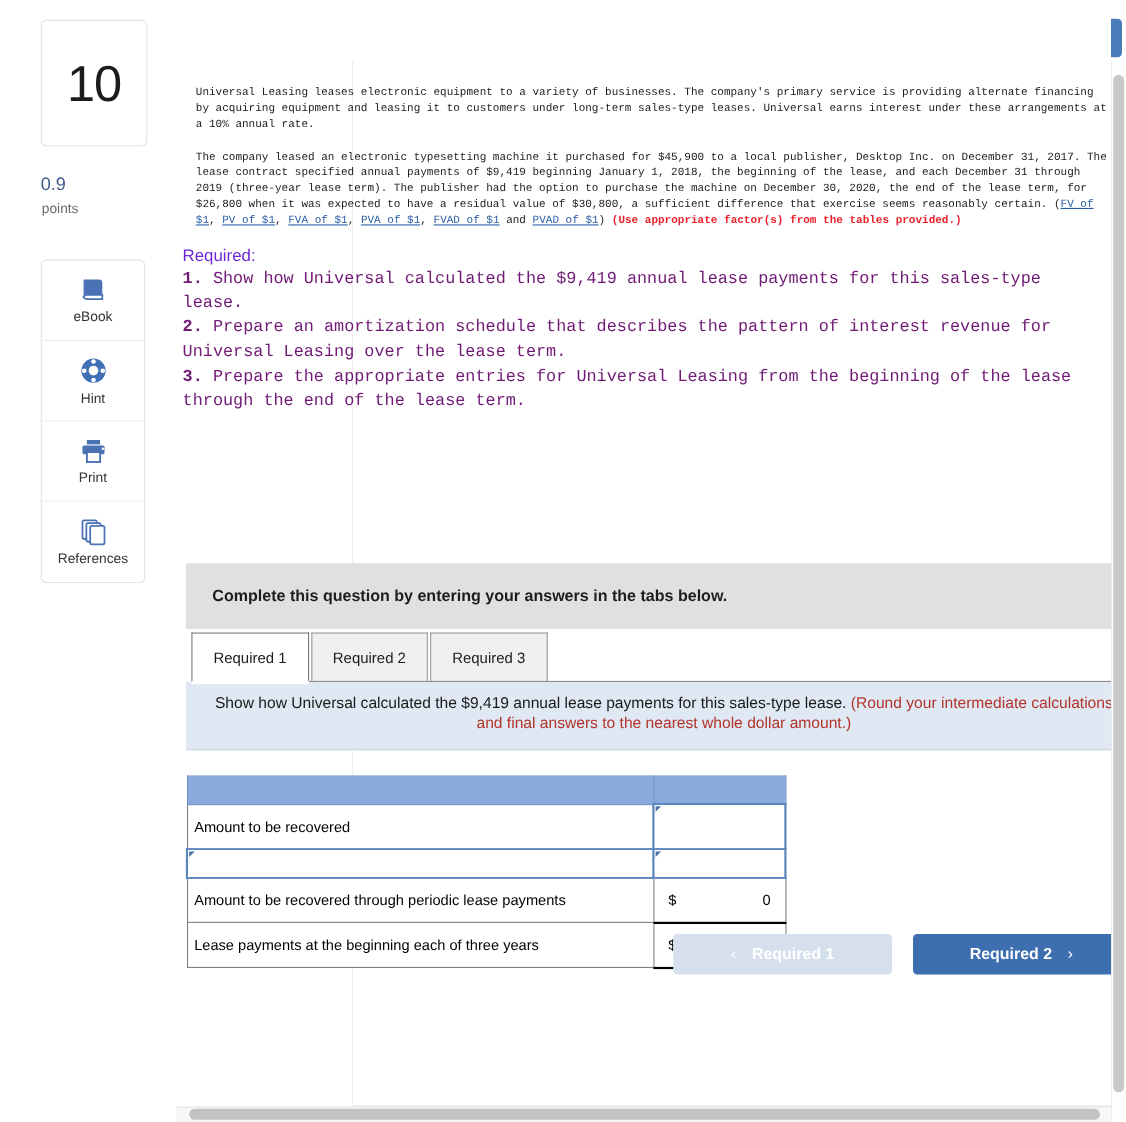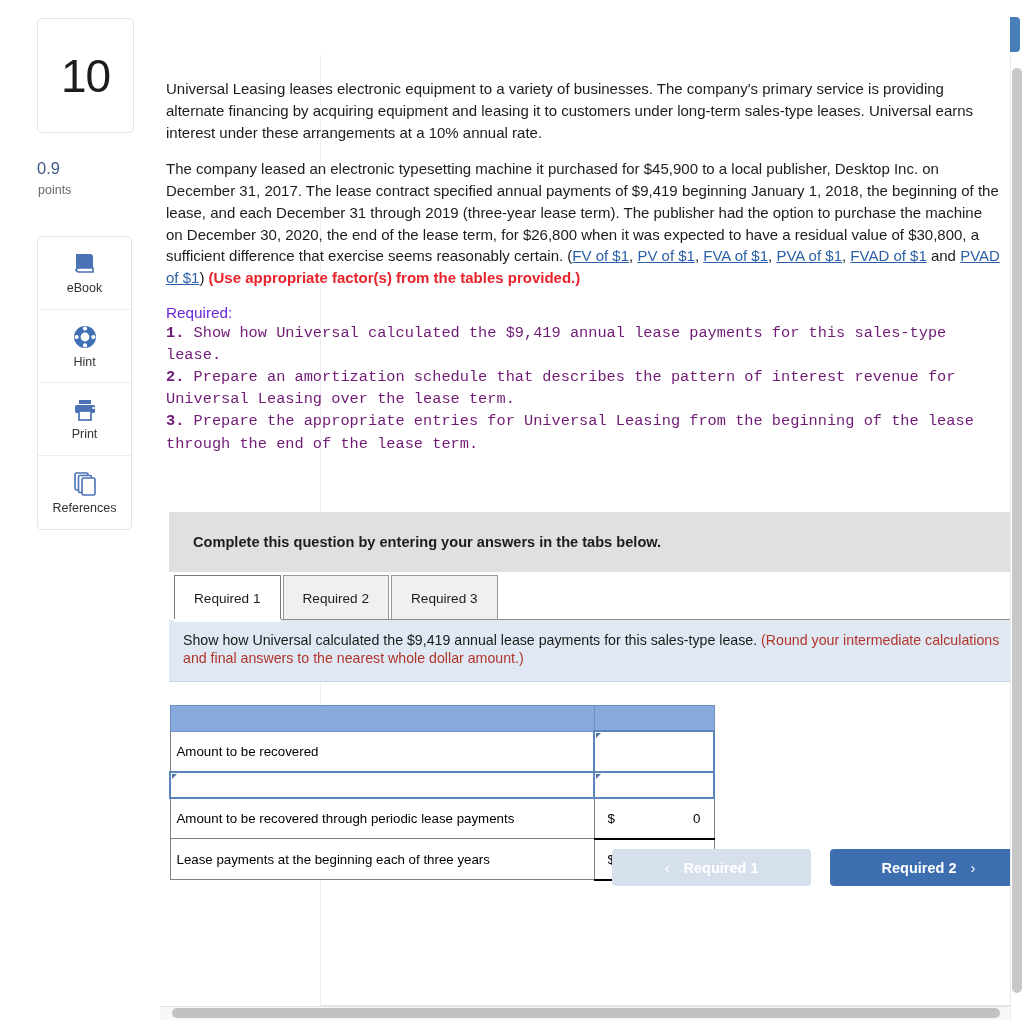--- a/index.html
+++ b/index.html
@@ -54,33 +54,33 @@
   }
   .tool:last-child { border-bottom: none; }
   .tool-label { font-size: 12.5px; color: #333; }
   .tool svg { display: block; }
 
   
   .main { position: absolute; left: 160px; top: 0; width: 850px; height: 1020px; background: #fff; }
   .content { position: absolute; left: 6px; top: 78px; width: 844px; }
 
   .para {
-    font-size: 15px; line-height: 1.45; color: #1c1c1c;
-    width: 834px; margin: 0 0 15px 0;
-    font-family: Liberation Sans, sans-serif;
+    font-size: 10px; line-height: 1.45; color: #1c1c1c;
+    width: 834px; margin: 0 0 15px 12px;
+    font-family: Liberation Mono, monospace;
   }
   .para a { color: #2b5fa8; text-decoration: underline; }
   .redbold { color: #e8222a; font-weight: bold; }
 
   .req-head { font-size: 15.3px; font-weight: normal; color: #6d28d9; margin: 0 0 0 0; }
   .req-list { font-size: 15.3px; line-height: 1.45; color: #701a75; width: 834px; font-family: Liberation Mono, monospace; }
   .req-list b { font-weight: bold; }
 
   
-  .panel { position: absolute; left: 9px; top: 512px; width: 855px; }
+  .panel { position: absolute; left: 9px; top: 512px; width: 855px; text-align: center; }
   .panel-head {
     background: #e0e0e0; height: 60px; width: 855px;
     display: flex; align-items: center; padding-left: 24px;
     font-size: 14.6px; font-weight: bold; color: #1d1d1d;
   }
   .tabs { position: relative; height: 48px; width: 855px; background: #fff; }
   .tabrow { position: absolute; left: 5px; top: 3px; display: flex; gap: 0px; }
   .tab {
     height: 45px; padding: 0 19px;
     display: flex; align-items: center; justify-content: center;

